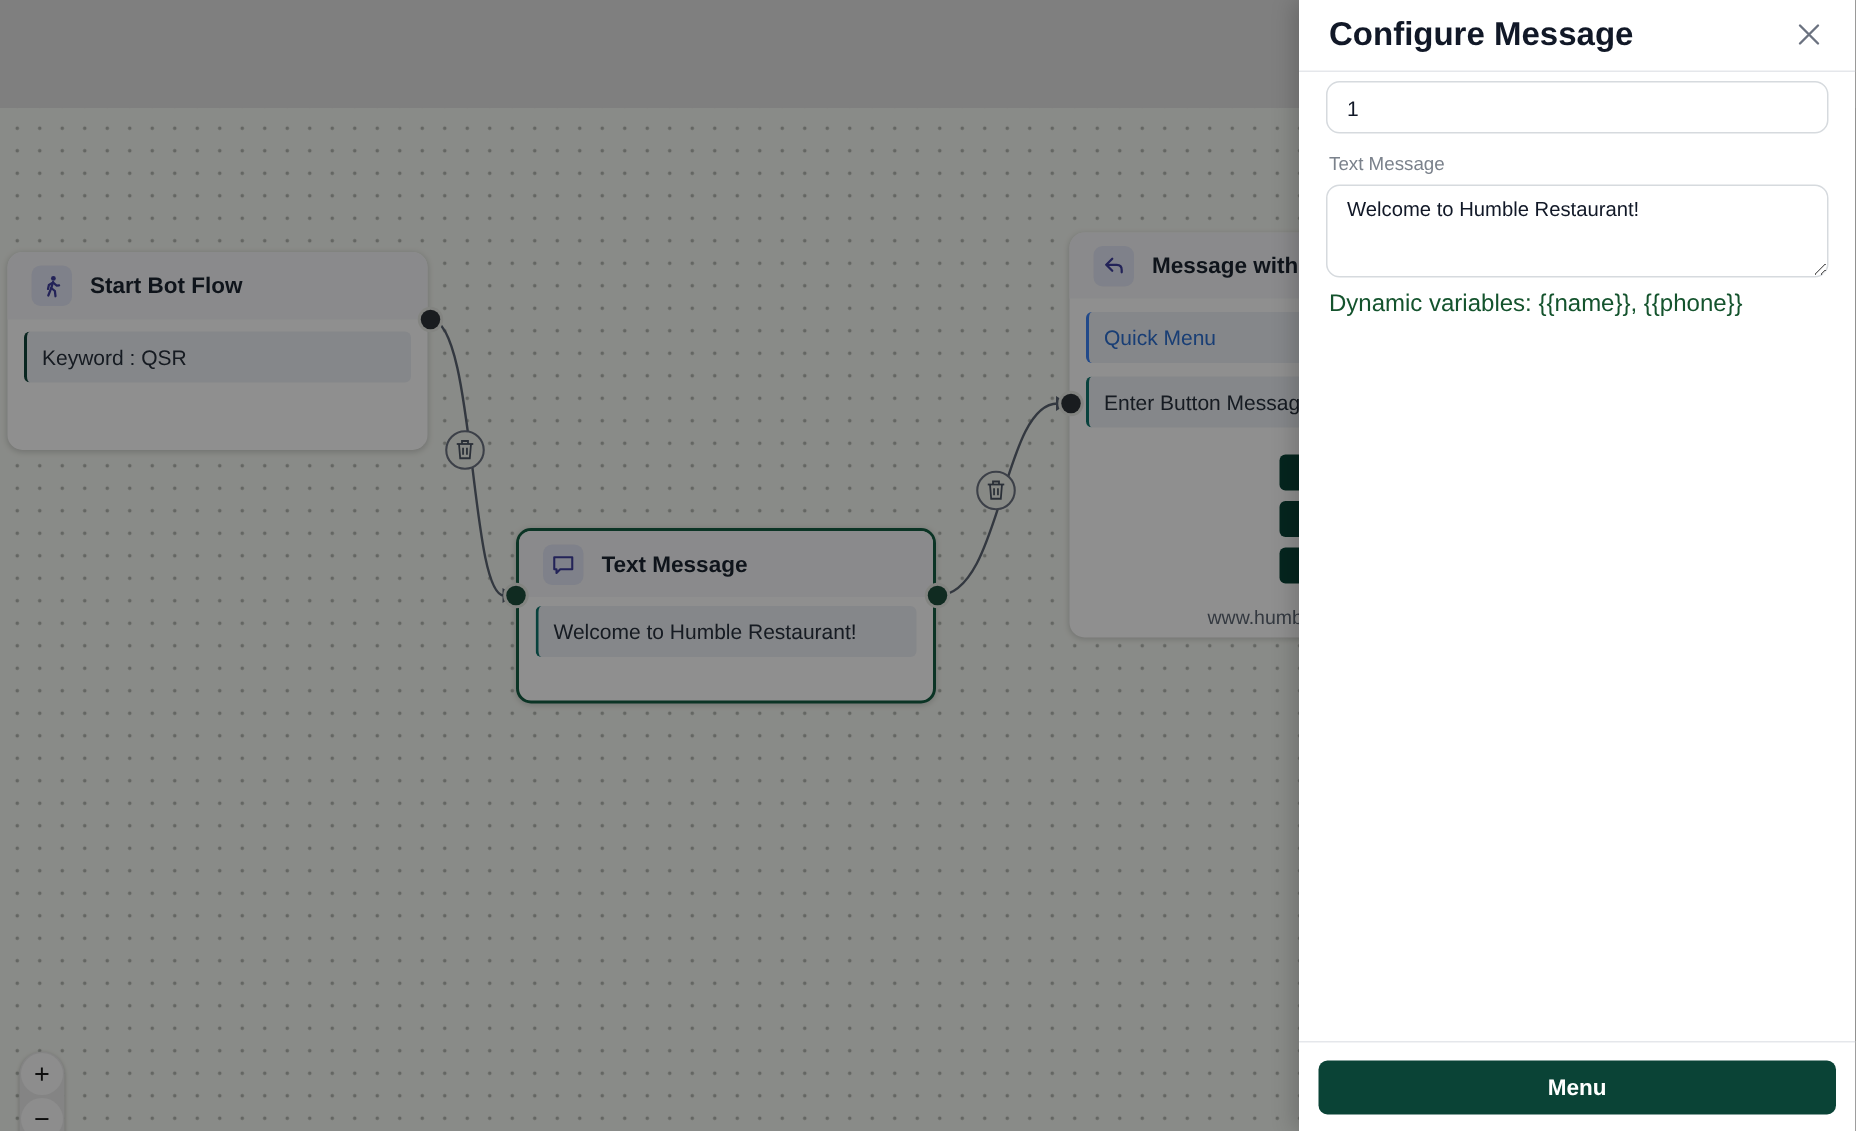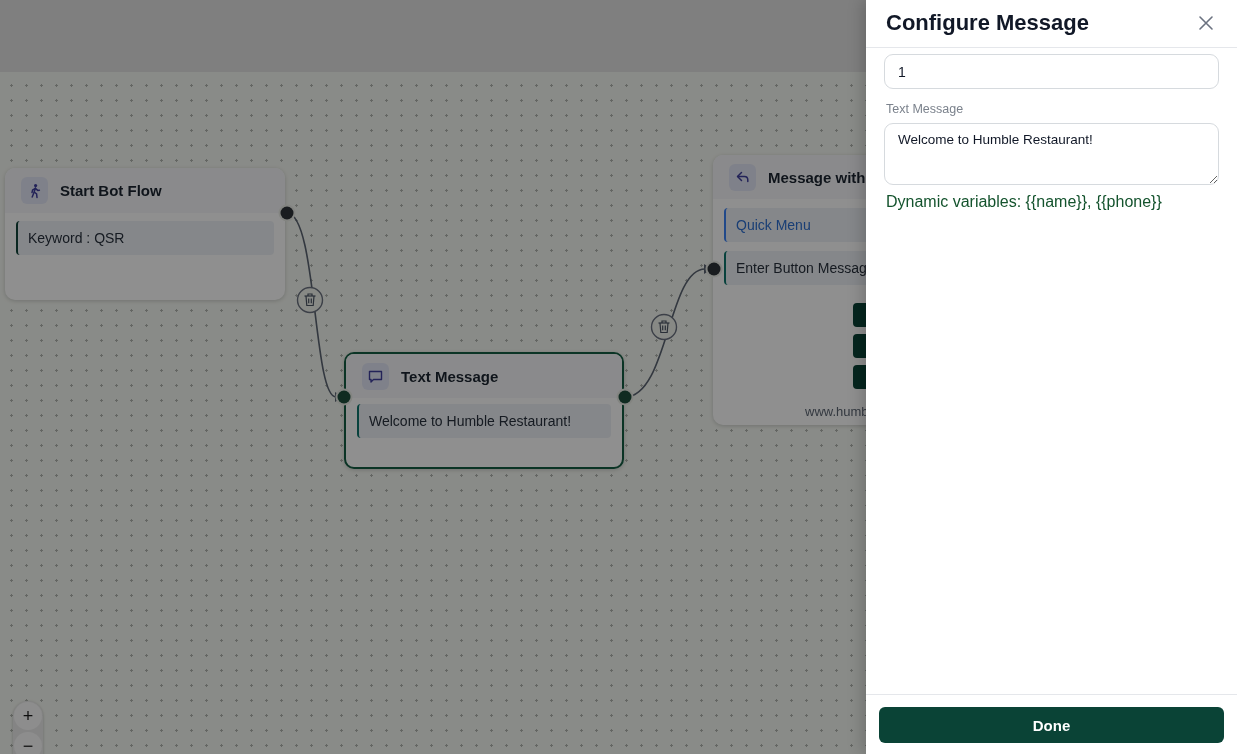--- a/index.html
+++ b/index.html
@@ -193,17 +193,17 @@
     <div class="panel-body">
       <input class="text-input" type="text" value="1" style="">
 
       <div class="field-label">Text Message</div>
       <textarea class="text-area" style="">Welcome to Humble Restaurant!</textarea>
 
       <div class="helper">Dynamic variables: {{name}}, {{phone}}</div>
     </div>
 
     <div class="panel-footer">
-      <button class="done-btn">Done</button>
+      <button class="done-btn">Menu</button>
     </div>
   </div>
 
 </div>
 
 </body></html>

